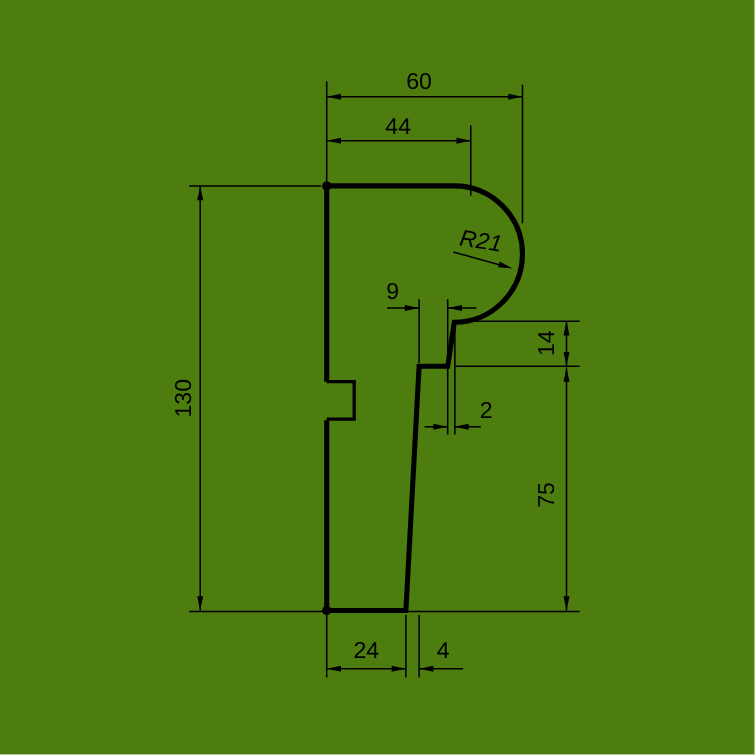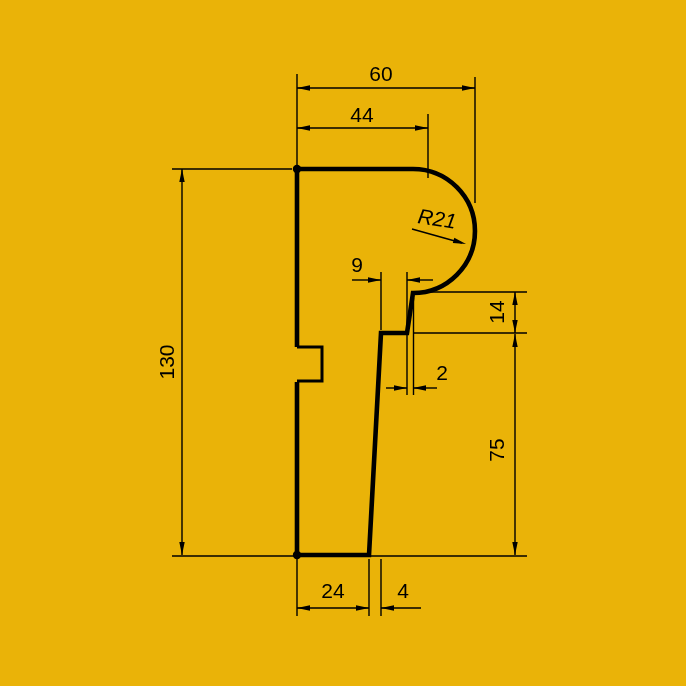--- a/index.html
+++ b/index.html
@@ -1,16 +1,16 @@
 <!DOCTYPE html>
 <html><head>
 <meta charset="utf-8">
 <style>
   html,body{margin:0;padding:0;background:#ffffff;}
-  .canvas{width:686px;height:686px;background:#eab308;position:relative;overflow:hidden;}
+  .canvas{width:686px;height:686px;background:#4d7c0f;position:relative;overflow:hidden;}
   svg{display:block;}
   text{font-family:"Liberation Sans","DejaVu Sans",sans-serif;font-size:21px;fill:#000;}
   .rlabel{font-style:italic;}
   .thin{stroke:#000;stroke-width:1.4;fill:none;}
   .thick{stroke:#000;stroke-width:4.6;fill:none;stroke-linejoin:miter;stroke-linecap:butt;}
   .mid{stroke:#000;stroke-width:3;fill:none;stroke-linejoin:miter;}
   .arrow{fill:#000;stroke:none;}
 </style>
 </head>
 <body>

